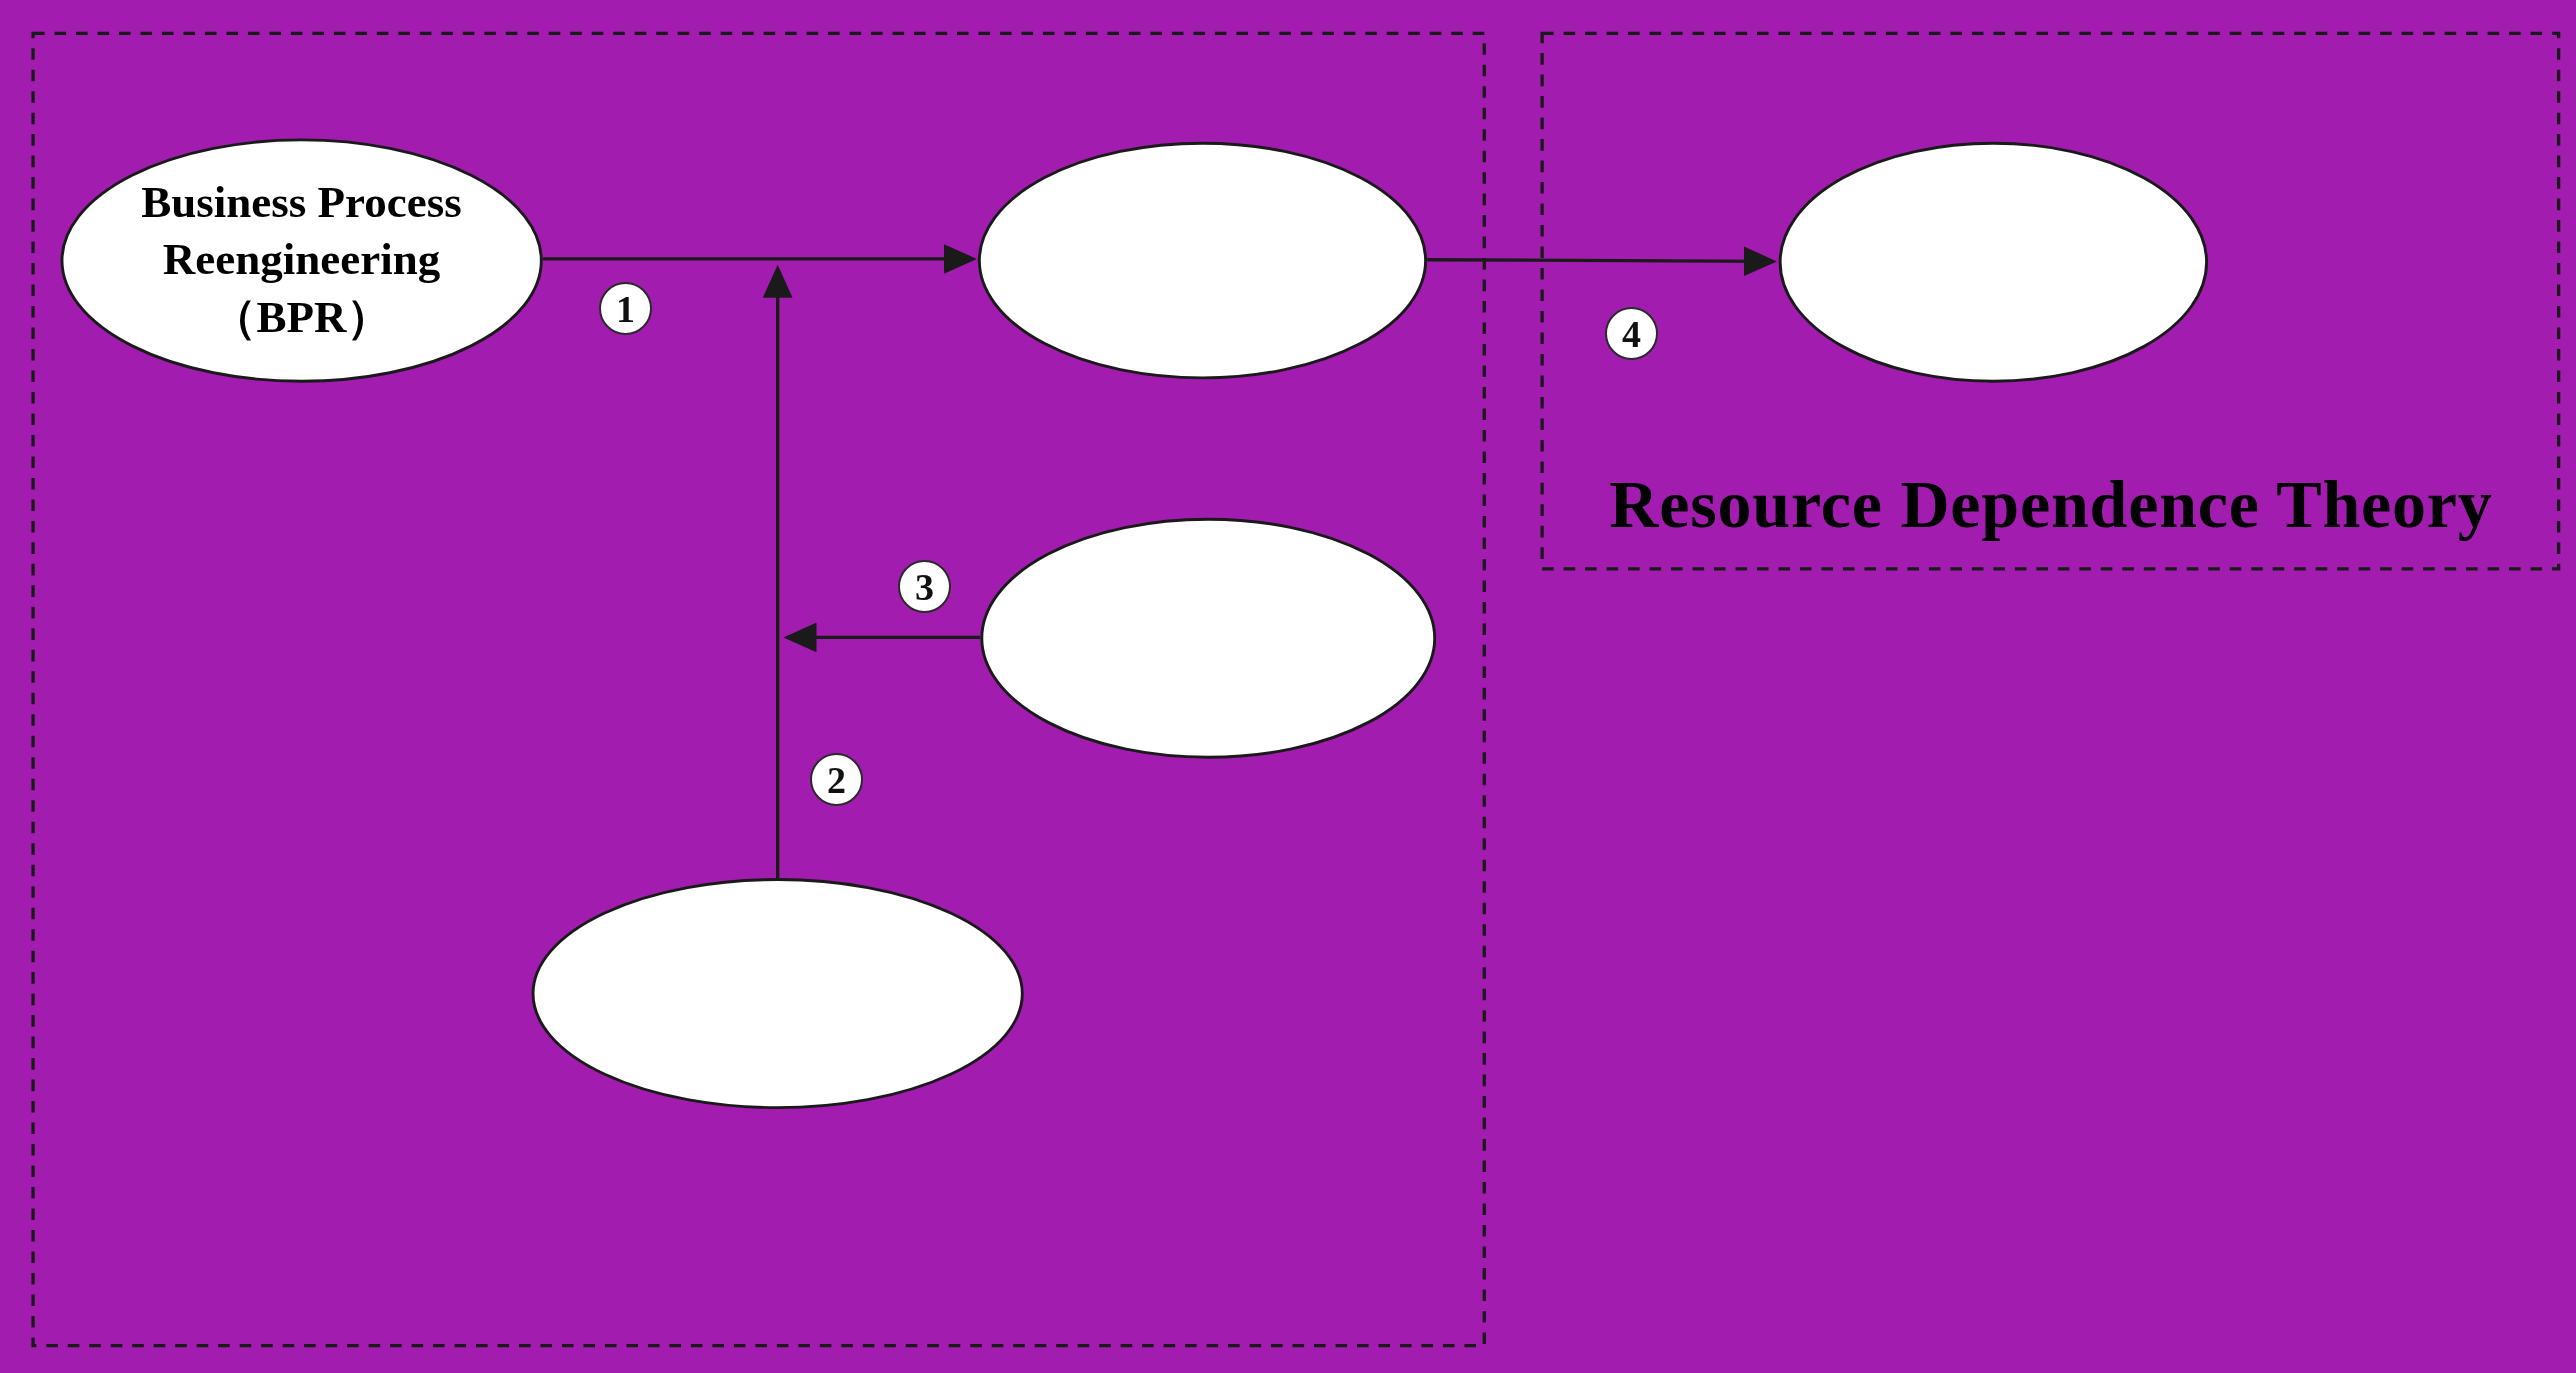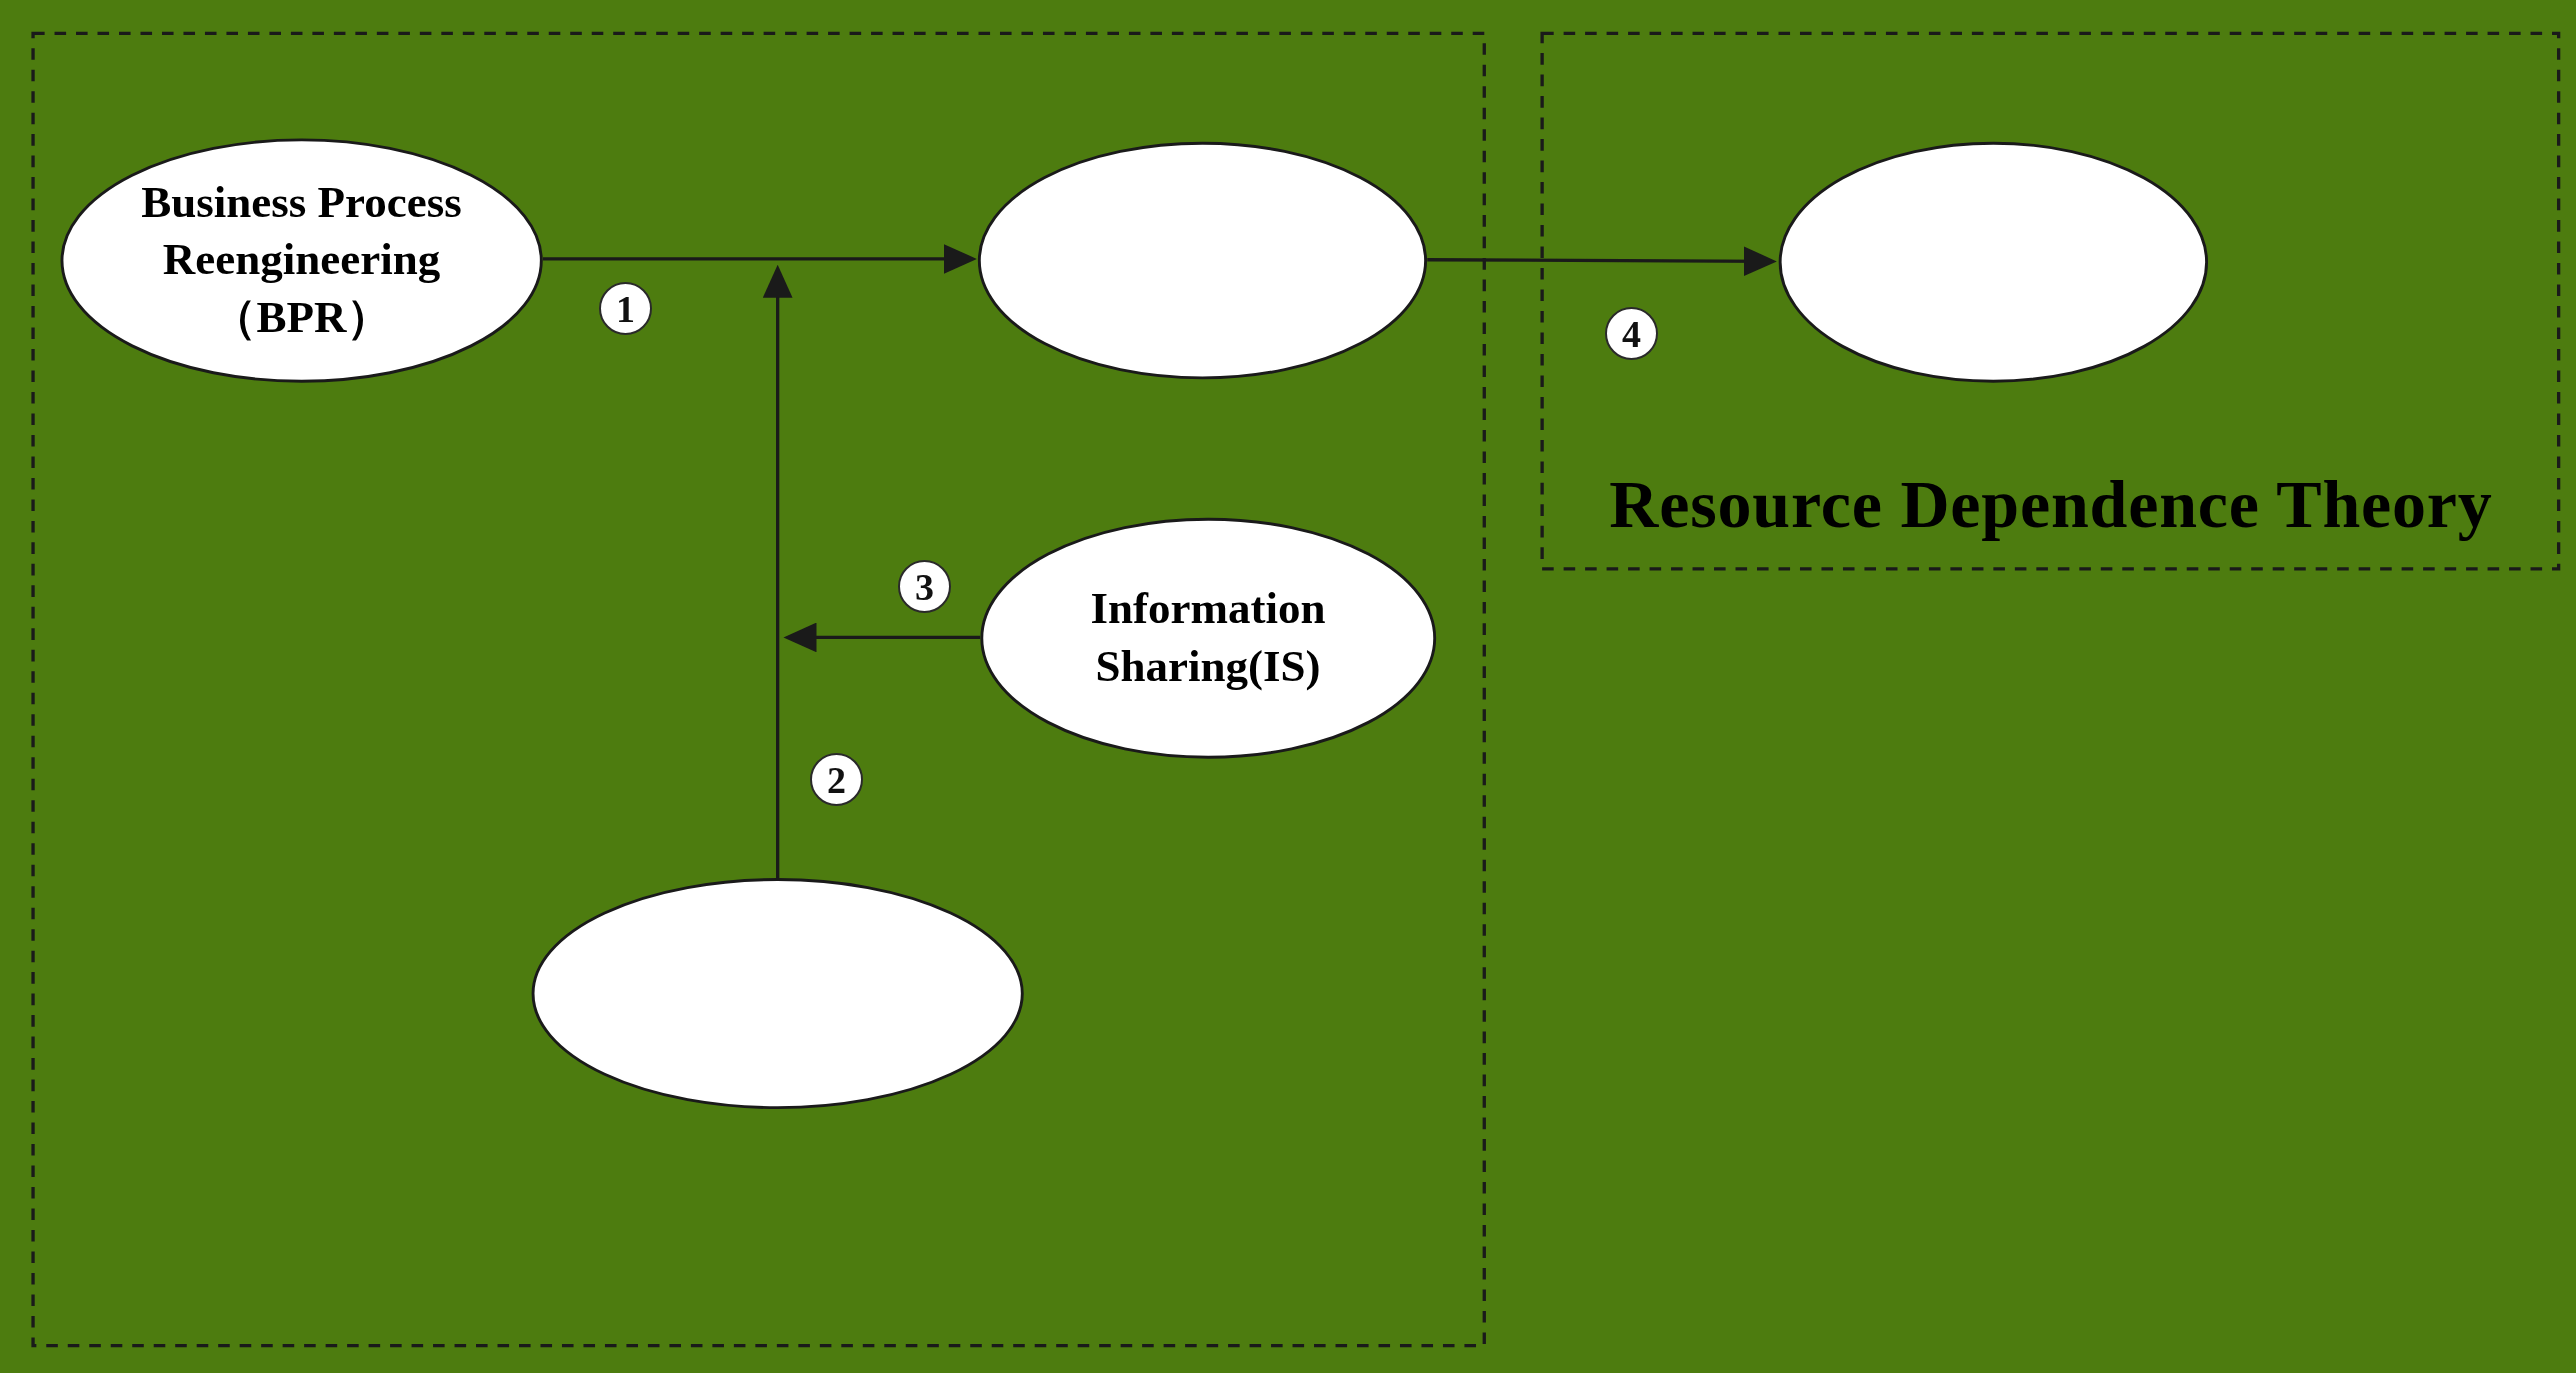--- a/index.html
+++ b/index.html
@@ -5,21 +5,21 @@
   html, body {
     margin: 0;
     padding: 0;
     background: #ffffff;
     font-family: "Liberation Serif", serif;
   }
   .stage {
     position: relative;
     width: 2576px;
     height: 1374px;
-    background: #4d7c0f;
+    background: #a21caf;
     overflow: hidden;
   }
   .stage svg {
     position: absolute;
     left: 0;
     top: 0;
     width: 2576px;
     height: 1374px;
   }
   .node-label {
@@ -84,22 +84,20 @@
 
     <line x1="657" y1="313" x2="1176" y2="313" stroke="#1a1a1a" stroke-width="4" marker-end="url(#arrowhead)"></line>
     <line x1="941" y1="1062" x2="941" y2="326" stroke="#1a1a1a" stroke-width="4" marker-end="url(#arrowhead)"></line>
     <line x1="1186" y1="771" x2="954" y2="771" stroke="#1a1a1a" stroke-width="4" marker-end="url(#arrowhead)"></line>
     <line x1="1727" y1="314" x2="2144" y2="316" stroke="#1a1a1a" stroke-width="4" marker-end="url(#arrowhead)"></line>
   </svg>
 
   <div class="node-label" style="left:70px;  top:128px;  width:463px; height:264px;">Business Process
 Reengineering
 （BPR）</div>
-  <div class="node-label" style="left:993px; top:514px; width:430px; height:248px;">Information
-Sharing(IS)</div>
 
   <div class="circled-num" style="left:599px;  top:282px;">1</div>
   <div class="circled-num" style="left:810px;  top:753px;">2</div>
   <div class="circled-num" style="left:898px; top:560px;">3</div>
   <div class="circled-num" style="left:1605px; top:307px;">4</div>
 
   <div class="theory-label" style="left:1514px; top:451px;  width:1074px; height:107px; font-size:68px;">Resource Dependence Theory</div>
 
 </div>
 

